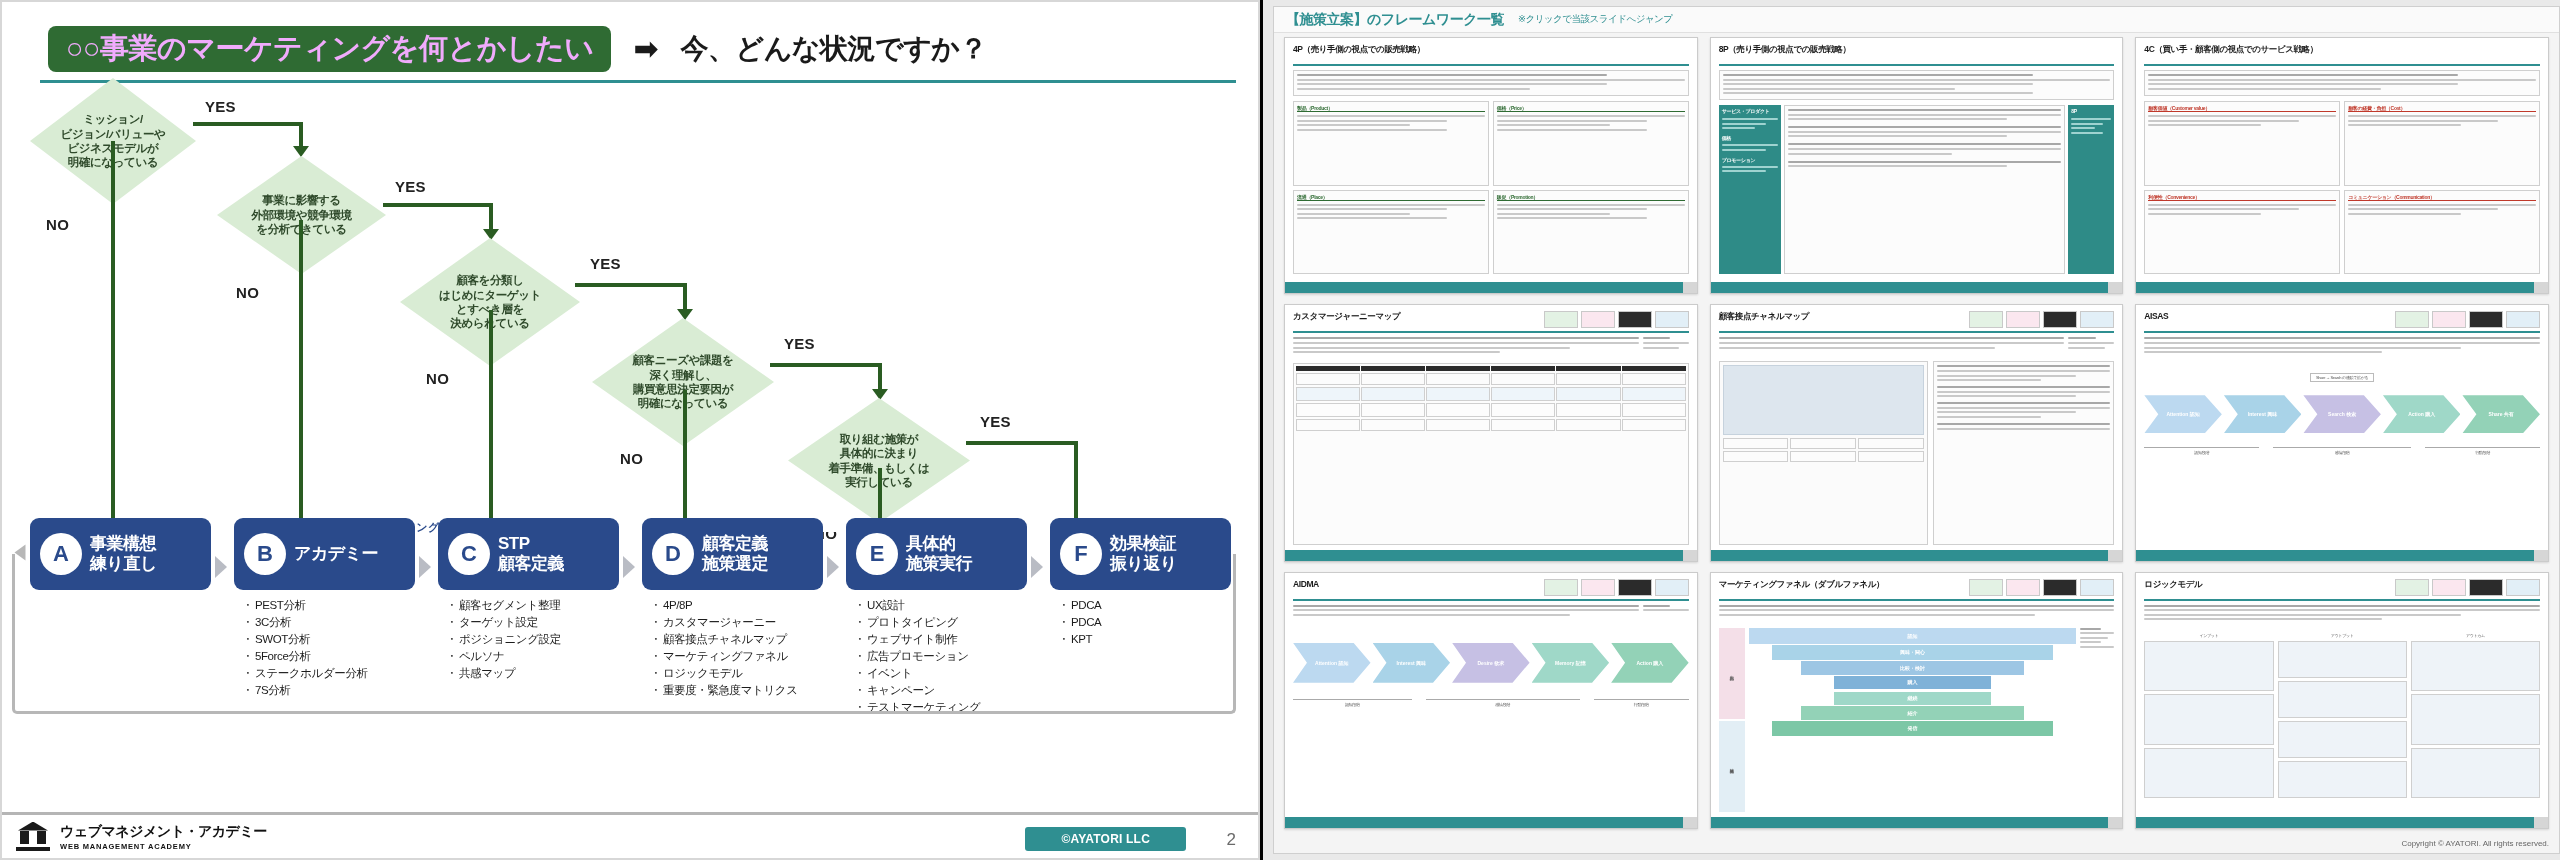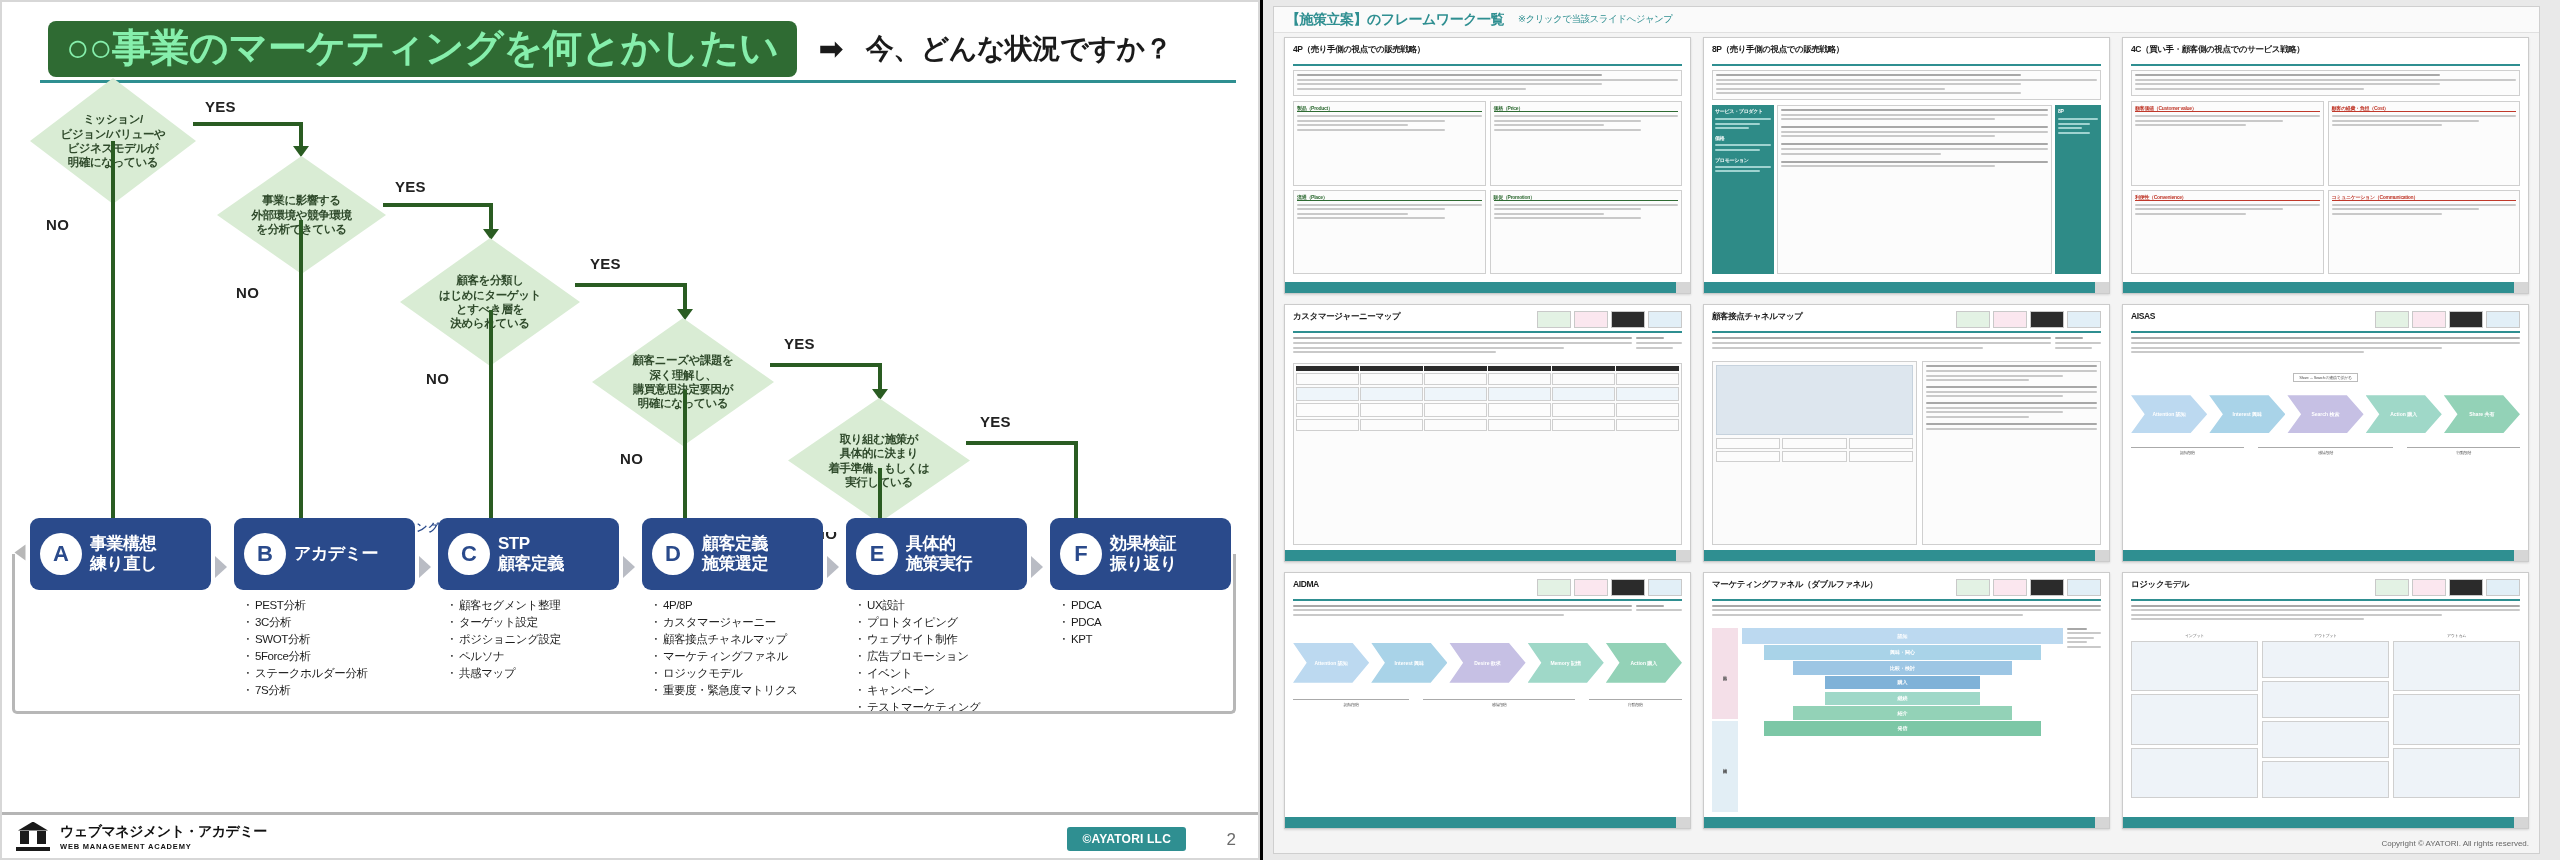--- a/index.html
+++ b/index.html
@@ -24,22 +24,22 @@
     background: #fff;
     border: 2px solid #d7d7d7;
   }
   
   #title-row {
     position: absolute; left: 46px; top: 18px; right: 30px; height: 58px;
     display: flex; align-items: center; gap: 22px;
   }
   .title-chip {
     background: #2f6b33;
-    color: #86efac;
-    font-size: 39px; font-weight: bold;
+    color: #f0abfc;
+    font-size: 29px; font-weight: bold;
     padding: 7px 18px 9px 18px;
     border-radius: 8px;
     letter-spacing: -0.5px;
     white-space: nowrap;
     line-height: 1.05;
   }
   .title-arrow { color: #1a1a1a; font-size: 30px; line-height: 1; font-weight: bold; }
   .title-tail {
     color: #1a1a1a; font-size: 28px; font-weight: bold; white-space: nowrap; letter-spacing: -0.5px;
   }
@@ -143,31 +143,31 @@
       linear-gradient(90deg,#1a1a1a 33%, #fff 33% 66%, #1a1a1a 66%),
       #1a1a1a;
     background-size: 100% 4.4px;
   }
   #logo-mark .base { position:absolute; left:0; bottom:1px; width:34px; height:4px; background:#1a1a1a; }
   #brand-ja { font-size: 14px; font-weight: bold; color:#111; letter-spacing:-0.5px; }
   #brand-en { font-size: 7.5px; font-weight: bold; color:#111; letter-spacing: 0.8px; margin-top:1px;}
   #copy-chip {
     position: absolute; right: 72px; bottom: 7px;
     background: #2f8f91; color:#fff; font-size: 12px; font-weight: bold;
-    padding: 5px 15px; border-radius: 3px; letter-spacing: 0.2px;
+    padding: 5px 36px; border-radius: 3px; letter-spacing: 0.2px;
   }
   #page-no {
     position: absolute; right: 22px; bottom: 8px;
     font-size: 17px; color: #6a6a6a;
   }
 
   
   #right-pane {
     position: relative; width: 1297px; height: 860px;
-    background: #e9e9e9; padding: 6px 20px 6px 10px;
+    background: #e9e9e9; padding: 6px 0 6px 10px;
   }
   #right-sheet {
     position: relative;
     width: 100%; height: 100%;
     background: #f4f4f4;
     border: 1px solid #cfcfcf;
     overflow: hidden;
   }
   #right-header {
     position: absolute; left: 0; top: 0; right: 0; height: 26px;

